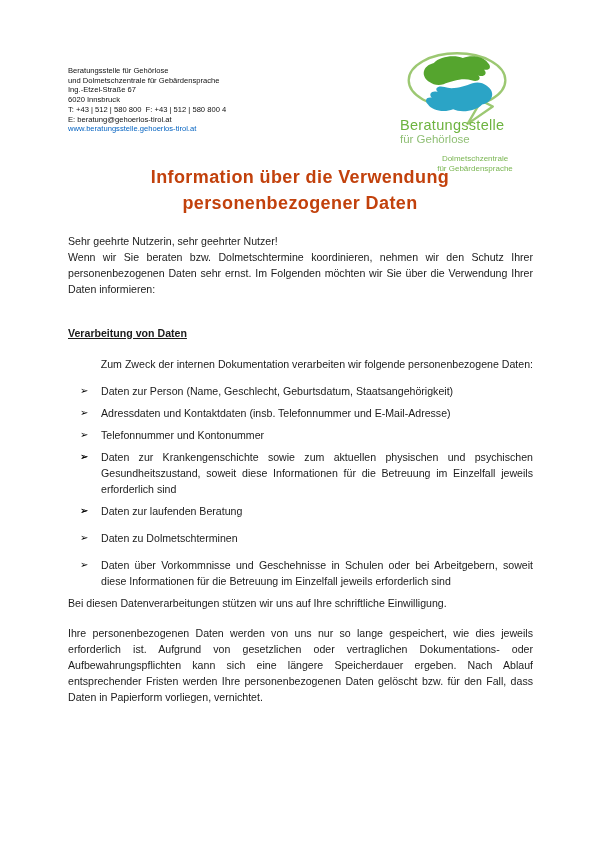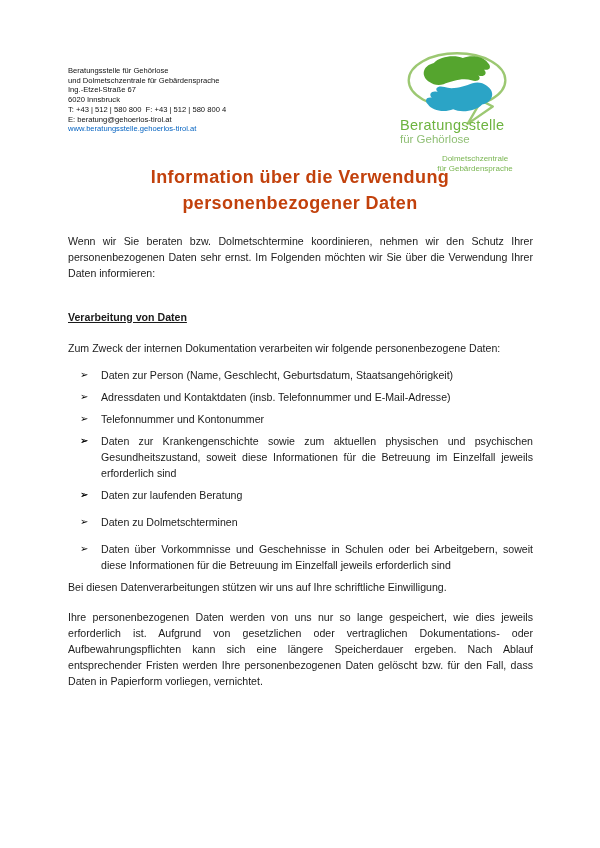--- a/index.html
+++ b/index.html
@@ -19,21 +19,21 @@
   .logo-name2{font-size:11.5px;line-height:13px;color:#8fbf74;margin-right:28px;}
   .logo-subs{margin-top:8px;margin-right:22px;text-align:center;font-size:8px;line-height:10px;color:#79b551;}
   
   .doc-title{position:absolute;left:0;right:0;top:164px;text-align:center;
     font-size:18px;font-weight:bold;line-height:26px;letter-spacing:0.4px;color:#c2410c;}
   
   .content{position:absolute;left:68px;width:465px;top:233px;font-size:10.6px;line-height:16px;color:#1b1b1b;}
   .greeting{text-align:left;}
   .para{text-align:justify;}
   .section-heading{margin-top:28px;font-weight:bold;text-decoration:underline;}
-  .list-intro{margin-top:15px;text-align:left;}
+  .list-intro{margin-top:15px;text-align:right;}
   ul.data-list{list-style:none;margin:11px 0 0 0;padding:0;}
   ul.data-list li{position:relative;padding-left:33px;margin-bottom:6px;text-align:justify;}
   ul.data-list li.gap-before{margin-top:11px;}
   .bullet{position:absolute;left:12px;top:0;font-size:10px;color:#000;}
   .consent{margin-top:4px;text-align:left;}
   .retention{margin-top:14px;text-align:justify;}
   
   .footer{position:absolute;top:847px;right:70px;font-family:"Liberation Serif",serif;font-size:11px;color:#222;}
 </style>
 </head>
@@ -65,20 +65,21 @@
       <div>für Gebärdensprache</div>
     </div>
   </div>
 
   <div class="doc-title">
     <div>Information über die Verwendung</div>
     <div>personenbezogener Daten</div>
   </div>
 
   <div class="content">
+    <div class="greeting">Sehr geehrte Nutzerin, sehr geehrter Nutzer!</div>
     <div class="para">Wenn wir Sie beraten bzw. Dolmetschtermine koordinieren, nehmen wir den Schutz Ihrer personenbezogenen Daten sehr ernst. Im Folgenden möchten wir Sie über die Verwendung Ihrer Daten informieren:</div>
     <div class="section-heading">Verarbeitung von Daten</div>
     <div class="list-intro">Zum Zweck der internen Dokumentation verarbeiten wir folgende personenbezogene Daten:</div>
 
     <ul class="data-list">
       <li>
         <span class="bullet">➢</span>
         <span>Daten zur Person (Name, Geschlecht, Geburtsdatum, Staatsangehörigkeit)</span></li>
       <li>
         <span class="bullet">➢</span>

